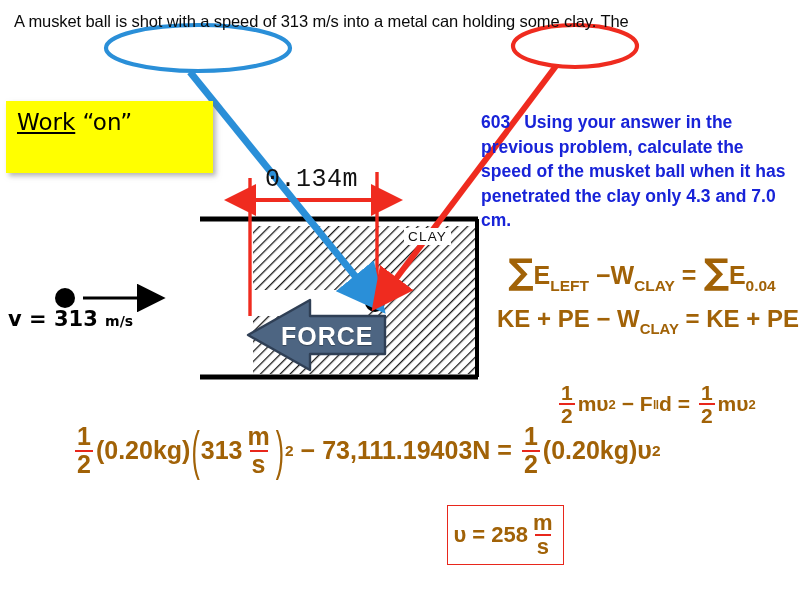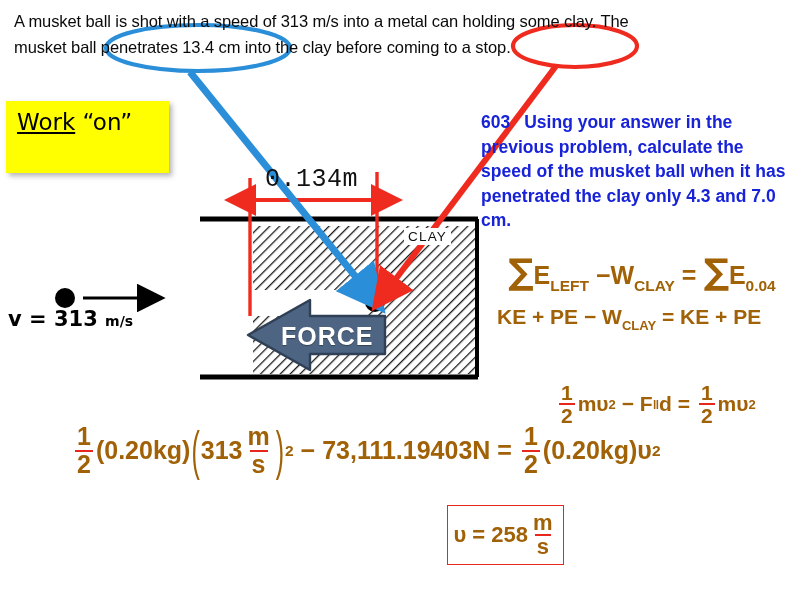--- a/index.html
+++ b/index.html
@@ -14,21 +14,21 @@
   
   #problem-statement{
     position:absolute;left:14px;top:8px;width:775px;
     font-size:16.5px;color:#0a0a0a;line-height:26px;
     letter-spacing:-0.1px;
   }
   #problem-statement .ln{display:block;white-space:nowrap;}
 
   
   #work-callout{
-    position:absolute;left:6px;top:101px;width:163px;height:72px;
+    position:absolute;left:6px;top:101px;width:207px;height:72px;
     background:#ffff00;
     box-shadow:3px 3px 5px rgba(120,120,120,.55);
     color:#000;
   }
   #work-callout .cl{
     position:absolute;left:11px;font-size:23px;line-height:26px;
     font-family:"DejaVu Sans", sans-serif;font-weight:400;
   }
   #work-callout .cl1{top:8px;}
   #work-callout .cl2{top:38px;}
@@ -76,21 +76,21 @@
   }
   .frac .num{padding:0 2px;}
   .frac .den{border-top:2px solid #e8271c;padding:0 2px;}
   .paren{font-size:1.0em;}
   .bigparen{
     display:inline-block;transform:scaleY(2.15);font-weight:300;
     margin:0 1px;
   }
 
   #eq1{left:508px;top:258px;font-size:25px;font-weight:bold;}
-  #eq2{left:497px;top:305px;font-size:21px;font-weight:bold;}
+  #eq2{left:497px;top:305px;font-size:24px;font-weight:bold;}
   #eq3{left:556px;top:382px;font-size:21px;font-weight:bold;}
   #eq-main{left:72px;top:424px;font-size:25px;font-weight:bold;}
   #answer-box{
     position:absolute;left:447px;top:505px;width:115px;height:58px;
     border:1.6px solid #e8271c;background:#fff;
     display:flex;align-items:center;justify-content:center;
   }
   #answer-box .eq{position:static;font-size:22px;font-weight:bold;}
 </style>
 </head>
@@ -142,21 +142,20 @@
 
 <svg class="layer" id="annotation-svg" viewBox="0 0 800 600">
   <ellipse cx="198" cy="48" rx="92" ry="23" fill="none" stroke="#2a8fd8" stroke-width="4.2"></ellipse>
   <ellipse cx="575" cy="46" rx="62" ry="21" fill="none" stroke="#ef2b1f" stroke-width="4.2"></ellipse>
   <line x1="190" y1="72" x2="368" y2="292" stroke="#2a8fd8" stroke-width="7" marker-end="url(#blueBigArrow)"></line>
   <line x1="556" y1="66" x2="386" y2="292" stroke="#ef2b1f" stroke-width="6" marker-end="url(#redBigArrow)"></line>
 </svg>
 
 <div id="problem-statement">
   <span class="ln">A musket ball is shot with a speed of 313 m/s into a metal can holding some clay.  The</span>
-  <span class="ln">musket ball penetrates 13.4 cm into the clay before coming to a stop.</span>
 </div>
 
 <div id="work-callout">
   <div class="cl cl1"><u>Work</u><span> “on”</span></div>
 </div>
 
 <div id="question-block">
   <span class="qnum">603</span><span>Using your answer in the previous problem, calculate the speed of the musket ball when it has penetrated the clay only 4.3 and 7.0 cm.</span>
 </div>
 

